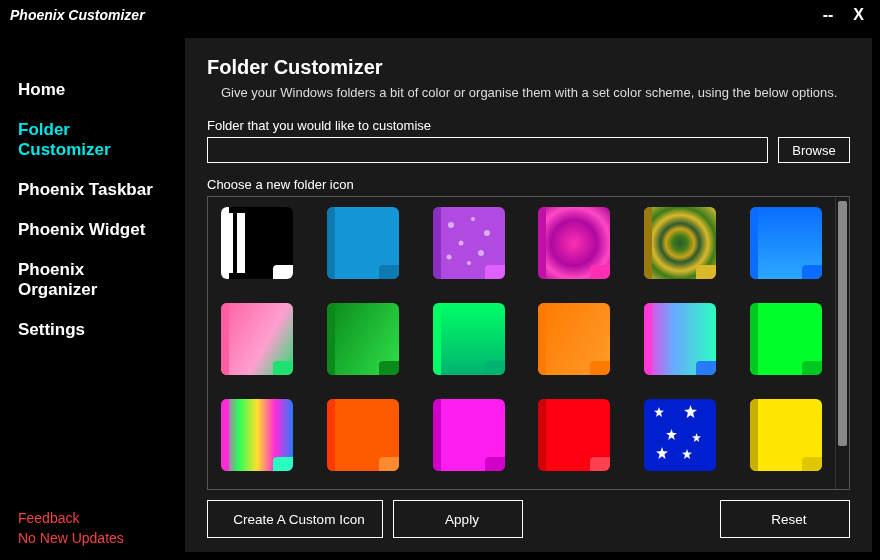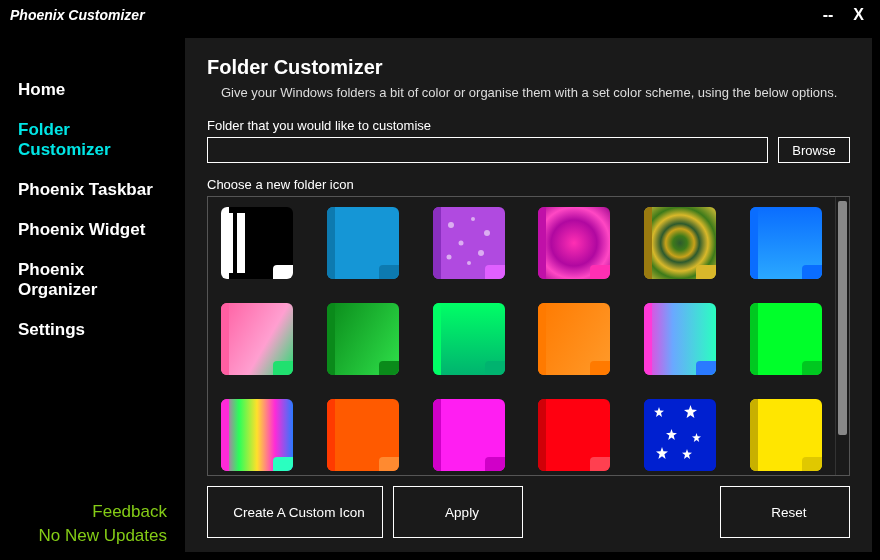--- a/index.html
+++ b/index.html
@@ -41,23 +41,22 @@
   .nav-item {
     font-size: 17px;
     font-weight: 600;
     padding: 10px 18px;
     cursor: default;
   }
   .nav-item.active { color: #00e5e5; }
   .sidebar-footer {
     margin-top: auto;
     padding: 0 18px 14px 18px;
-    font-size: 17px;
-    color: #84cc16;
-    text-align: right;
+    font-size: 14px;
+    color: #ef4444;
   }
   .sidebar-footer div { margin-top: 4px; }
 
   .main {
     flex: 1;
     background: #1a1a1a;
     margin: 8px 8px 8px 0;
     padding: 18px 22px 14px 22px;
     display: flex;
     flex-direction: column;
@@ -143,21 +142,21 @@
     background: #888;
     border-radius: 2px;
   }
 
   .action-row {
     display: flex;
     gap: 10px;
     margin-top: 10px;
   }
   .action-btn {
-    height: 52px;
+    height: 38px;
     border: 1px solid #fff;
     background: #1a1a1a;
     color: #fff;
     font-size: 13.5px;
     display: flex;
     align-items: center;
     justify-content: center;
     padding-left: 8px;
   }
   .btn-custom { width: 176px; }

